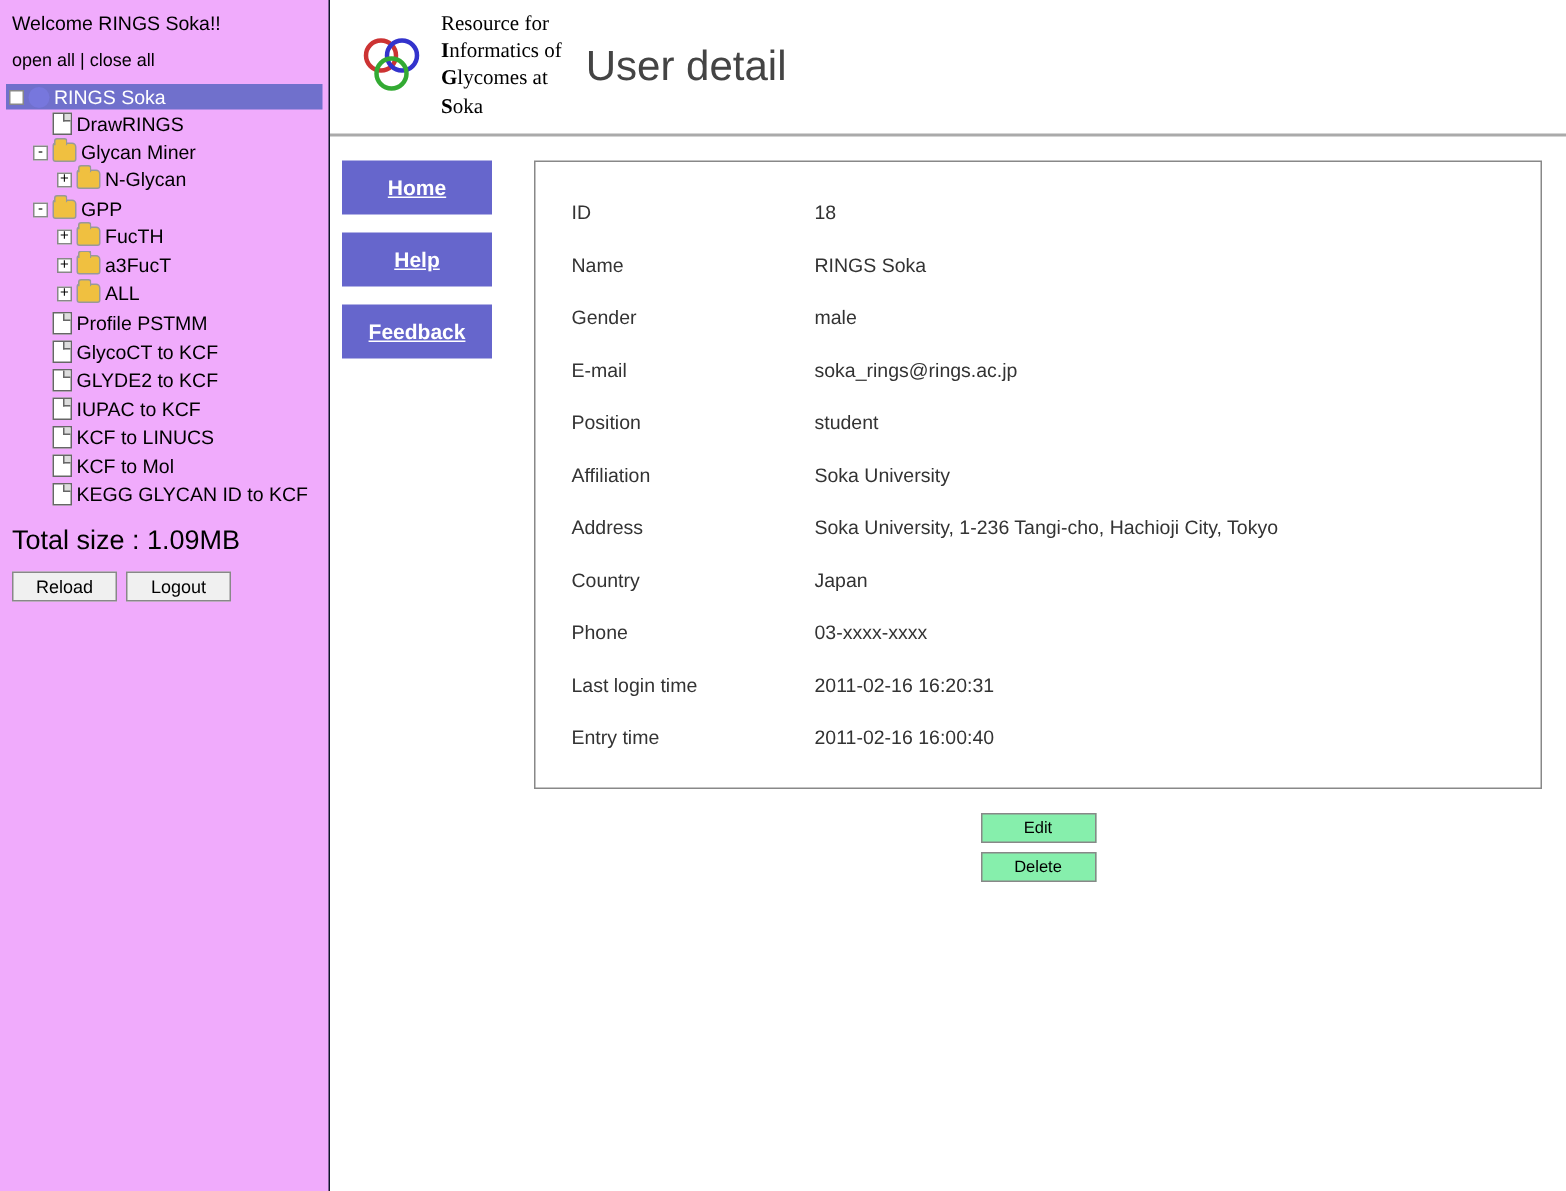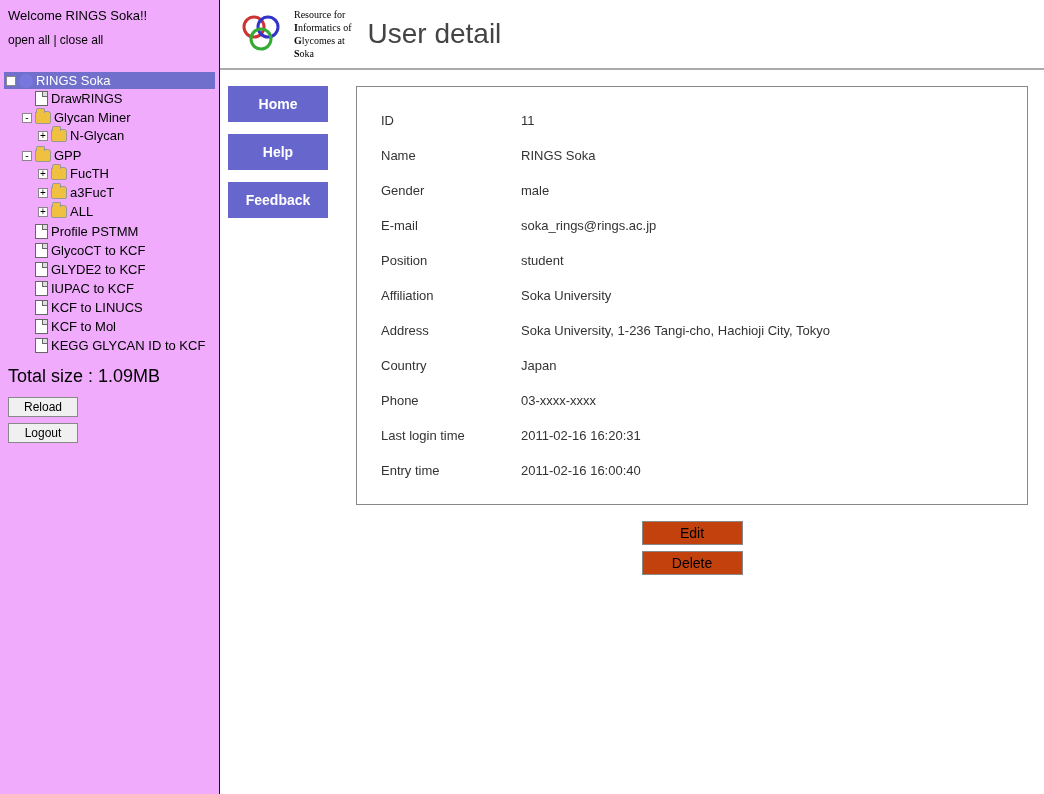--- a/index.html
+++ b/index.html
@@ -17,21 +17,21 @@
       flex-direction: column;
     }
     #sidebar .welcome {
       font-size: 13px;
       color: #000;
       margin-bottom: 10px;
       padding-left: 4px;
     }
     #sidebar .open-close {
       font-size: 12px;
-      margin-bottom: 24px;
+      margin-bottom: 8px;
       padding-left: 4px;
     }
     #sidebar .open-close a {
       color: #000;
       text-decoration: none;
     }
 
     .tree { list-style: none; padding-left: 0; }
     .tree li { padding: 1px 0; }
     .tree-item {
@@ -100,22 +100,23 @@
 
     .total-size {
       margin-top: 10px;
       padding-left: 4px;
       font-size: 18px;
     }
     .sidebar-buttons {
       margin-top: 10px;
       padding-left: 4px;
       display: flex;
-      flex-direction: column;
+      flex-direction: row;
       gap: 6px;
+      align-items: flex-end;
     }
     .sidebar-buttons button {
       width: 70px;
       padding: 2px 6px;
       font-size: 12px;
       border: 1px solid #888;
       background: #f0f0f0;
       cursor: pointer;
     }
 
@@ -137,21 +138,21 @@
     .logo-area {
       display: flex;
       align-items: center;
       gap: 8px;
     }
     .logo-graphic {
       width: 50px;
       height: 50px;
     }
     .logo-text-box {
-      font-size: 10px;
+      font-size: 14px;
       line-height: 1.3;
       font-family: serif;
     }
     .page-title {
       font-size: 28px;
       color: #444;
       font-family: Arial, sans-serif;
     }
 
     #content {
@@ -173,61 +174,63 @@
       display: block;
       width: 100px;
       padding: 10px 0;
       text-align: center;
       background: #6666cc;
       color: #fff;
       font-size: 14px;
       font-weight: bold;
       border: none;
       cursor: pointer;
+      text-decoration: underline;
     }
 
     
     #detail-panel {
       flex: 1;
       padding: 16px;
       overflow-y: auto;
     }
     .detail-box {
       border: 1px solid #888;
       padding: 16px 24px;
       margin-bottom: 16px;
     }
     .detail-row {
       display: flex;
       align-items: flex-start;
       padding: 10px 0;
       border-bottom: none;
+      gap: 22px;
     }
     .detail-label {
       width: 140px;
       min-width: 140px;
       color: #333;
       font-size: 13px;
     }
     .detail-value {
       color: #333;
       font-size: 13px;
     }
     .action-buttons {
       display: flex;
       flex-direction: column;
       align-items: center;
       gap: 6px;
     }
     .action-btn {
-      width: 101px;
+      width: 77px;
       padding: 3px 0;
-      font-size: 14px;
+      font-size: 11px;
       border: 1px solid #888;
-      background: #c2410c;
+      background: #86efac;
       cursor: pointer;
     }
   </style>
 </head>
 <body>
 
 <div id="sidebar">
   <div class="welcome">Welcome RINGS Soka!!</div>
   <div class="open-close">
     <a href="#">open all</a>
@@ -382,21 +385,21 @@
       <button class="nav-btn">Home</button>
       <button class="nav-btn">Help</button>
       <button class="nav-btn">Feedback</button>
     </div>
 
     <div id="detail-panel">
       <div class="detail-box">
 
         <div class="detail-row">
           <span class="detail-label">ID</span>
-          <span class="detail-value">11</span>
+          <span class="detail-value">18</span>
         </div>
 
         <div class="detail-row">
           <span class="detail-label">Name</span>
           <span class="detail-value">RINGS Soka</span>
         </div>
 
         <div class="detail-row">
           <span class="detail-label">Gender</span>
           <span class="detail-value">male</span>

